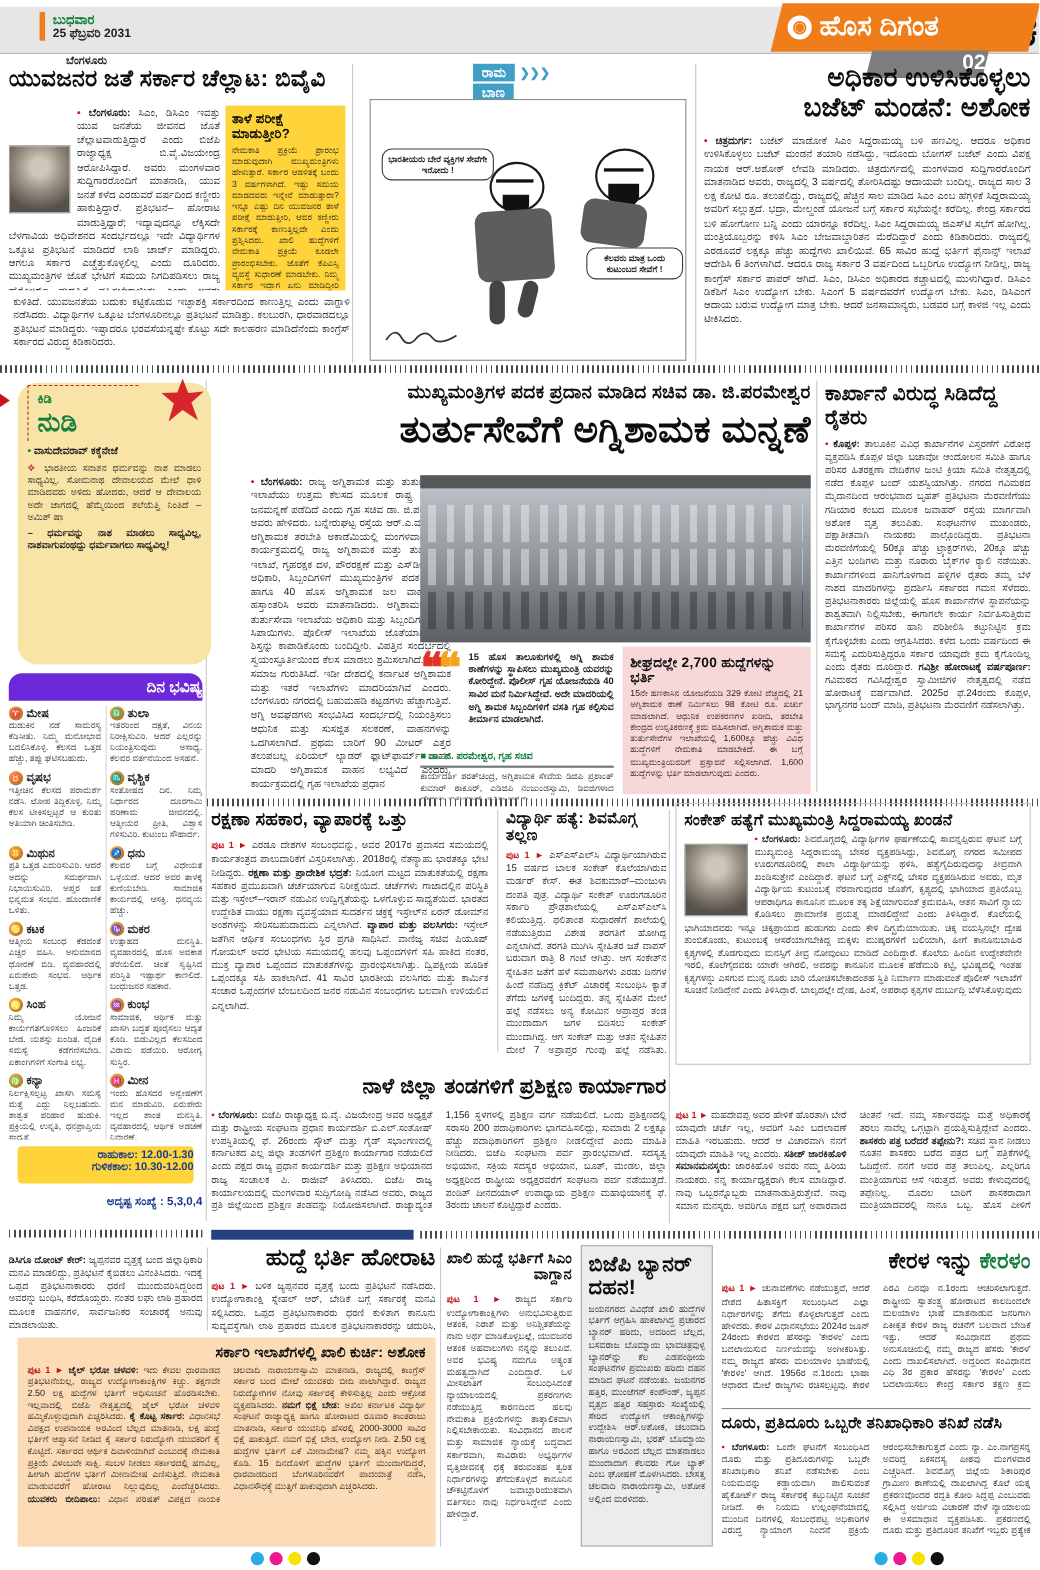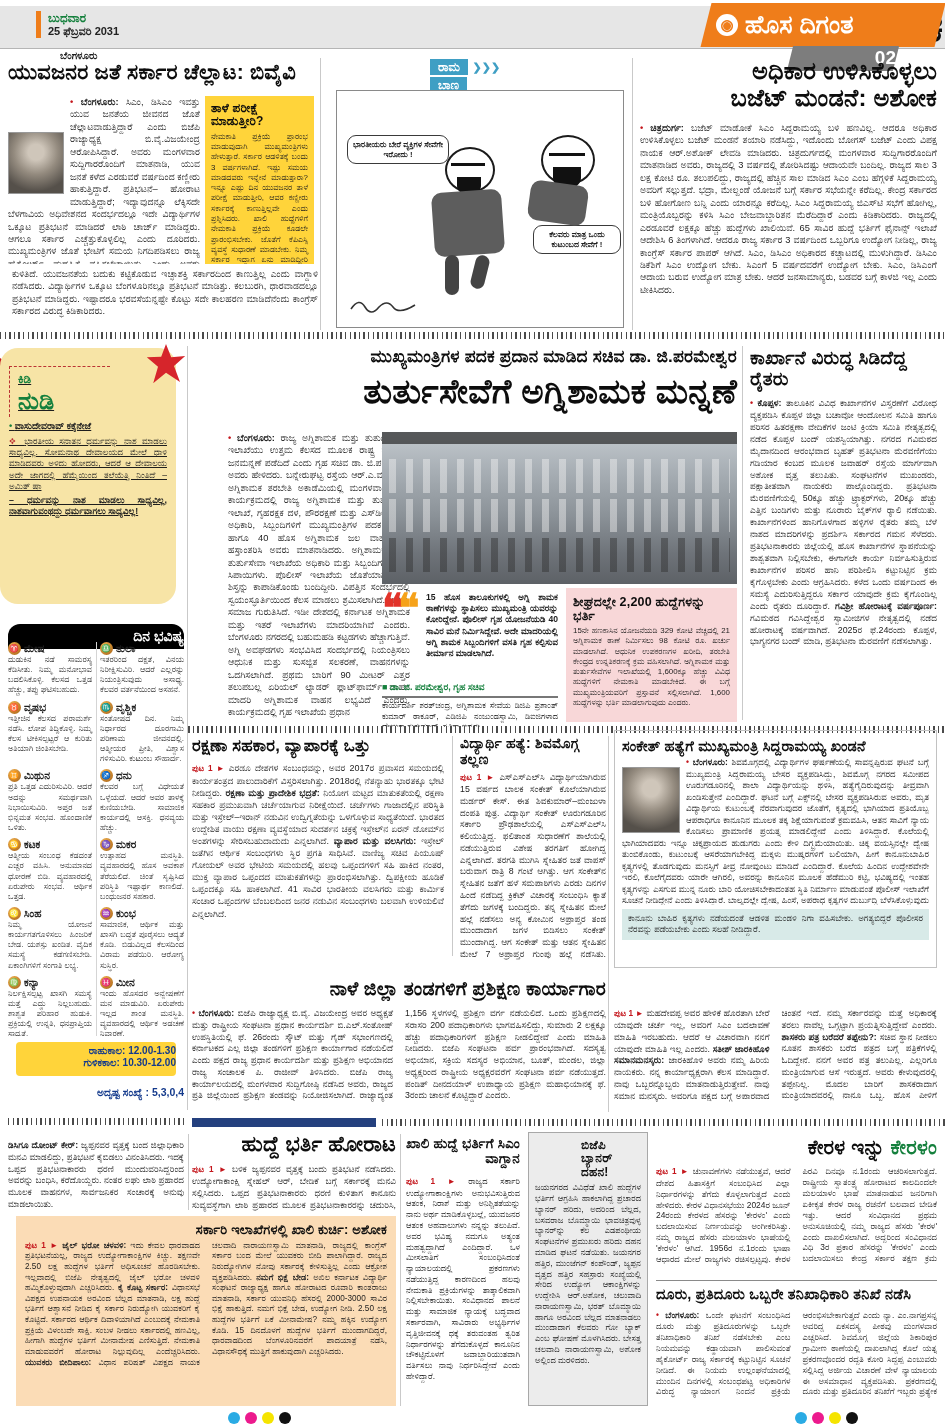--- a/index.html
+++ b/index.html
@@ -123,32 +123,32 @@
   <div class="t bd j" style="left:640px;top:122px;width:297px;height:206px;">
     <b class="dl">ಚಿತ್ರದುರ್ಗ:</b>
     <span>ಬಜೆಟ್ ಮಾಡೋಕೆ ಸಿಎಂ ಸಿದ್ದರಾಮಯ್ಯ ಬಳಿ ಹಣವಿಲ್ಲ. ಆದರೂ ಅಧಿಕಾರ ಉಳಿಸಿಕೊಳ್ಳಲು ಬಜೆಟ್ ಮಂಡನೆ ತಯಾರಿ ನಡೆಸಿದ್ದು, ಇದೊಂದು ಬೋಗಸ್ ಬಜೆಟ್ ಎಂದು ವಿಪಕ್ಷ ನಾಯಕ ಆರ್.ಅಶೋಕ್ ಲೇವಡಿ ಮಾಡಿದರು. ಚಿತ್ರದುರ್ಗದಲ್ಲಿ ಮಂಗಳವಾರ ಸುದ್ದಿಗಾರರೊಂದಿಗೆ ಮಾತನಾಡಿದ ಅವರು, ರಾಜ್ಯದಲ್ಲಿ 3 ವರ್ಷದಲ್ಲಿ ತೋರಿಸಿದಷ್ಟು ಆದಾಯವೇ ಬಂದಿಲ್ಲ. ರಾಜ್ಯದ ಸಾಲ 3 ಲಕ್ಷ ಕೋಟಿ ರೂ. ತಲುಪಲಿದ್ದು, ರಾಜ್ಯದಲ್ಲಿ ಹೆಚ್ಚಿನ ಸಾಲ ಮಾಡಿದ ಸಿಎಂ ಎಂಬ ಹೆಗ್ಗಳಿಕೆ ಸಿದ್ದರಾಮಯ್ಯ ಅವರಿಗೆ ಸಲ್ಲುತ್ತದೆ. ಭದ್ರಾ, ಮೇಲ್ದಂಡೆ ಯೋಜನೆ ಬಗ್ಗೆ ಸರ್ಕಾರ ಸಭೆಯನ್ನೇ ಕರೆದಿಲ್ಲ. ಕೇಂದ್ರ ಸರ್ಕಾರದ ಬಳಿ ಹೋಗೋಣ ಬನ್ನಿ ಎಂದು ಯಾರನ್ನೂ ಕರೆದಿಲ್ಲ. ಸಿಎಂ ಸಿದ್ದರಾಮಯ್ಯ ಜಿಎಸ್‌ಟಿ ಸಭೆಗೆ ಹೋಗಿಲ್ಲ, ಮಂತ್ರಿಯೊಬ್ಬರನ್ನು ಕಳಿಸಿ ಸಿಎಂ ಬೇಜವಾಬ್ದಾರಿತನ ಮೆರೆದಿದ್ದಾರೆ ಎಂದು ಕಿಡಿಕಾರಿದರು. ರಾಜ್ಯದಲ್ಲಿ ಎರಡೂವರೆ ಲಕ್ಷಕ್ಕೂ ಹೆಚ್ಚು ಹುದ್ದೆಗಳು ಖಾಲಿಯಿವೆ. 65 ಸಾವಿರ ಹುದ್ದೆ ಭರ್ತಿಗೆ ಫೈನಾನ್ಸ್ ಇಲಾಖೆ ಆದೇಶಿಸಿ 6 ತಿಂಗಳಾಗಿದೆ. ಆದರೂ ರಾಜ್ಯ ಸರ್ಕಾರ 3 ವರ್ಷದಿಂದ ಒಬ್ಬರಿಗೂ ಉದ್ಯೋಗ ನೀಡಿಲ್ಲ, ರಾಜ್ಯ ಕಾಂಗ್ರೆಸ್ ಸರ್ಕಾರ ಪಾಪರ್ ಆಗಿದೆ. ಸಿಎಂ, ಡಿಸಿಎಂ ಅಧಿಕಾರದ ಕಚ್ಚಾಟದಲ್ಲಿ ಮುಳುಗಿದ್ದಾರೆ. ಡಿಸಿಎಂ ಡಿಕೆಶಿಗೆ ಸಿಎಂ ಉದ್ಯೋಗ ಬೇಕು. ಸಿಎಂಗೆ 5 ವರ್ಷದವರೆಗೆ ಉದ್ಯೋಗ ಬೇಕು. ಸಿಎಂ, ಡಿಸಿಎಂಗೆ ಆದಾಯ ಬರುವ ಉದ್ಯೋಗ ಮಾತ್ರ ಬೇಕು. ಆದರೆ ಜನಸಾಮಾನ್ಯರು, ಬಡವರ ಬಗ್ಗೆ ಕಾಳಜಿ ಇಲ್ಲ ಎಂದು ಟೀಕಿಸಿದರು.</span>
   </div>
 
   <div class="ticks" style="left:0;top:332px;width:945px;"></div>
   <div class="t" style="left:0;top:358px;width:0;height:0;border-top:6px solid transparent;border-bottom:6px solid transparent;border-left:9px solid #c4161c;"></div>
 
   <div class="vline" style="left:187px;top:346px;height:764px;"></div>
 
-  <div class="t kidibox" style="left:0;top:348px;width:176px;height:256px;padding:18px 9px;box-sizing:border-box;overflow:hidden;text-decoration:underline;">
+  <div class="t kidibox" style="left:16px;top:348px;width:176px;height:256px;padding:2px 9px;box-sizing:border-box;overflow:hidden;">
     <div style="border-left:1.5px dashed #b33;border-top:1.5px dashed #b33;padding:2px 0 2px 8px;margin-bottom:4px;width:92px;">
       <span class="red" style="font-weight:700;font-size:12px;">ಕಿಡಿ</span><br>
       <span class="red" style="font-weight:800;font-size:24px;">ನುಡಿ</span>
     </div>
     <div style="font-weight:700;font-size:9.3px;margin-bottom:4px;"><span class="red">• </span><span>ವಾಸುದೇವರಾವ್ ಕಕ್ಕೆನೇಜೆ</span></div>
     <div class="sm j" style="font-size:8.6px;"><span style="color:#b33;">❖ </span><span>ಭಾರತೀಯ ಸನಾತನ ಧರ್ಮವನ್ನು ನಾಶ ಮಾಡಲು ಸಾಧ್ಯವಿಲ್ಲ. ಸೋಮನಾಥ ದೇವಾಲಯದ ಮೇಲೆ ಧಾಳಿ ಮಾಡಿದವರು ಅಳಿದು ಹೋದರು, ಆದರೆ ಆ ದೇವಾಲಯ ಅದೇ ಜಾಗದಲ್ಲಿ ಹೆಮ್ಮೆಯಿಂದ ತಲೆಯೆತ್ತಿ ನಿಂತಿದೆ  – ಅಮಿತ್ ಷಾ</span></div>
     <div class="sm j" style="font-weight:700;font-size:8.8px;margin-top:3px;">– ಧರ್ಮವನ್ನು ನಾಶ ಮಾಡಲು ಸಾಧ್ಯವಿಲ್ಲ, ನಾಶವಾಗುವಂಥದ್ದು ಧರ್ಮವಾಗಲು ಸಾಧ್ಯವಿಲ್ಲ!</div>
   </div>
   <div class="star" style="left:146px;top:344px;"></div>
 
-  <div class="t ctr" style="left:8px;top:612px;width:176px;height:25px;background:#000000;border-radius:12px 12px 0 0;color:#fff;font-weight:800;font-size:14px;line-height:25px;margin-top:12px;">ದಿನ ಭವಿಷ್ಯ</div>
+  <div class="t ctr" style="left:8px;top:612px;width:176px;height:25px;background:#6d28d9;border-radius:12px 12px 0 0;color:#fff;font-weight:800;font-size:14px;line-height:25px;">ದಿನ ಭವಿಷ್ಯ</div>
 
   <div class="t zgrid" style="left:8px;top:642px;width:176px;height:394px;overflow:hidden;">
     <div>
         <div class="zh">
           <span class="zi">♈</span>
           <span>ಮೇಷ</span>
         </div>
         <div class="zt j">ದುಡುಕಿನ ನಡೆ ಸಾಮರಸ್ಯ ಕೆಡಿಸೀತು. ನಿಮ್ಮ ಮನೋಭಾವ ಬದಲಿಸಿಕೊಳ್ಳಿ. ಕೆಲಸದ ಒತ್ತಡ ಹೆಚ್ಚು, ತಪ್ಪು ಘಟಿಸಬಹುದು.</div>
       </div>
     <div>
@@ -250,21 +250,21 @@
   </div>
   <div class="t" style="left:382px;top:592px;width:176px;height:88px;overflow:hidden;">
     <span class="qmark" style="color:#e2332a;position:absolute;left:0;top:0;">❝</span>
     <span class="qmark" style="color:#f6a21a;position:absolute;left:16px;top:0;">❝</span>
     <div class="sm j" style="margin-left:44px;font-size:8.6px;font-weight:600;">15 ಹೊಸ ತಾಲೂಕುಗಳಲ್ಲಿ ಅಗ್ನಿ ಶಾಮಕ ಠಾಣೆಗಳನ್ನು ಸ್ಥಾಪಿಸಲು ಮುಖ್ಯಮಂತ್ರಿ ಯವರನ್ನು ಕೋರಿದ್ದೇನೆ. ಪೊಲೀಸ್ ಗೃಹ ಯೋಜನೆಯಡಿ 40 ಸಾವಿರ ಮನೆ ನಿರ್ಮಿಸಿದ್ದೇವೆ. ಅದೇ ಮಾದರಿಯಲ್ಲಿ ಅಗ್ನಿ ಶಾಮಕ ಸಿಬ್ಬಂದಿಗಳಿಗೆ ವಸತಿ ಗೃಹ ಕಲ್ಪಿಸುವ ತೀರ್ಮಾನ ಮಾಡಲಾಗಿದೆ.</div>
   </div>
   <div class="t red" style="left:382px;top:682px;width:176px;font-weight:700;font-size:9px;">■ ಡಾ. ಜಿ. ಪರಮೇಶ್ವರ, ಗೃಹ ಸಚಿವ</div>
   <div class="t sm j" style="left:382px;top:696px;width:176px;height:26px;overflow:hidden;border-top:2px solid #777;padding-top:3px;font-size:8.2px;">ಕಾರ್ಯದರ್ಶಿ ಶರತ್‌ಚಂದ್ರ, ಅಗ್ನಿಶಾಮಕ ಸೇವೆಯ ಡಿಜಿಪಿ ಪ್ರಶಾಂತ್ ಕುಮಾರ್ ಠಾಕೂರ್, ಎಡಿಜಿಪಿ ನಂಜುಂಡಸ್ವಾಮಿ, ಡಿಐಜಿಗಳಾದ ದೇಣುಕಾ ಸುಕುಮಾರ್, ಸವಿತಾ ಇದ್ದರು.</div>
 
   <div class="t pinkbox" style="left:566px;top:588px;width:171px;height:134px;padding:7px;box-sizing:border-box;overflow:hidden;">
-    <div class="hl" style="font-size:12.5px;margin-bottom:3px;">ಶೀಘ್ರದಲ್ಲೇ 2,200 ಹುದ್ದೆಗಳನ್ನು ಭರ್ತಿ</div>
+    <div class="hl" style="font-size:12.5px;margin-bottom:3px;">ಶೀಘ್ರದಲ್ಲೇ 2,700 ಹುದ್ದೆಗಳನ್ನು ಭರ್ತಿ</div>
     <div class="sm j" style="font-size:7.9px;">15ನೇ ಹಣಕಾಸಿನ ಯೋಜನೆಯಡಿ 329 ಕೋಟಿ ವೆಚ್ಚದಲ್ಲಿ 21 ಅಗ್ನಿಶಾಮಕ ಠಾಣೆ ನಿರ್ಮಿಸಲು 98 ಕೋಟಿ ರೂ. ಖರ್ಚು ಮಾಡಲಾಗಿದೆ. ಆಧುನಿಕ ಉಪಕರಣಗಳ ಖರೀದಿ, ತರಬೇತಿ ಕೇಂದ್ರದ ಉನ್ನತಿಕರಣಕ್ಕೆ ಕ್ರಮ ವಹಿಸಲಾಗಿದೆ. ಅಗ್ನಿಶಾಮಕ ಮತ್ತು ತುರ್ತುಸೇವೆಗಳ ಇಲಾಖೆಯಲ್ಲಿ 1,600ಕ್ಕೂ ಹೆಚ್ಚು ವಿವಿಧ ಹುದ್ದೆಗಳಿಗೆ ನೇಮಕಾತಿ ಮಾಡಬೇಕಿದೆ. ಈ ಬಗ್ಗೆ ಮುಖ್ಯಮಂತ್ರಿಯವರಿಗೆ ಪ್ರಸ್ತಾವನೆ ಸಲ್ಲಿಸಲಾಗಿದೆ. 1,600 ಹುದ್ದೆಗಳನ್ನು ಭರ್ತಿ ಮಾಡಲಾಗುವುದು ಎಂದರು.</div>
   </div>
 
   <div class="vline" style="left:742px;top:346px;height:374px;"></div>
   <div class="t hl" style="left:750px;top:348px;width:187px;font-size:18.5px;">ಕಾರ್ಖಾನೆ ವಿರುದ್ಧ ಸಿಡಿದೆದ್ದ ರೈತರು</div>
   <div class="t bd j" style="left:750px;top:398px;width:187px;height:320px;font-size:8.9px;">
     <b class="dl">ಕೊಪ್ಪಳ:</b>
     <span>ತಾಲೂಕಿನ ವಿವಿಧ ಕಾರ್ಖಾನೆಗಳ ವಿಸ್ತರಣೆಗೆ ವಿರೋಧ ವ್ಯಕ್ತಪಡಿಸಿ ಕೊಪ್ಪಳ ಜಿಲ್ಲಾ ಬಚಾವೋ ಆಂದೋಲನ ಸಮಿತಿ ಹಾಗೂ ಪರಿಸರ ಹಿತರಕ್ಷಣಾ ವೇದಿಕೆಗಳ ಜಂಟಿ ಕ್ರಿಯಾ ಸಮಿತಿ ನೇತೃತ್ವದಲ್ಲಿ ನಡೆದ ಕೊಪ್ಪಳ ಬಂದ್ ಯಶಸ್ವಿಯಾಗಿತ್ತು. ನಗರದ ಗವಿಮಠದ ಮೈದಾನದಿಂದ ಆರಂಭವಾದ ಬೃಹತ್ ಪ್ರತಿಭಟನಾ ಮೆರವಣಿಗೆಯು ಗಡಿಯಾರ ಕಂಬದ ಮೂಲಕ ಜವಾಹರ್ ರಸ್ತೆಯ ಮಾರ್ಗವಾಗಿ ಅಶೋಕ ವೃತ್ತ ತಲುಪಿತು. ಸಂಘಟನೆಗಳ ಮುಖಂಡರು, ಪಕ್ಷಾತೀತವಾಗಿ ನಾಯಕರು ಪಾಲ್ಗೊಂಡಿದ್ದರು. ಪ್ರತಿಭಟನಾ ಮೆರವಣಿಗೆಯಲ್ಲಿ 50ಕ್ಕೂ ಹೆಚ್ಚು ಟ್ರ್ಯಾಕ್ಟರ್‌ಗಳು, 20ಕ್ಕೂ ಹೆಚ್ಚು ಎತ್ತಿನ ಬಂಡಿಗಳು ಮತ್ತು ನೂರಾರು ಬೈಕ್‌ಗಳ ರ‍್ಯಾಲಿ ನಡೆಯಿತು. ಕಾರ್ಖಾನೆಗಳಿಂದ ಹಾನಿಗೊಳಗಾದ ಹಳ್ಳಿಗಳ ರೈತರು ತಮ್ಮ ಬೆಳೆ ನಾಶದ ಮಾದರಿಗಳನ್ನು ಪ್ರದರ್ಶಿಸಿ ಸರ್ಕಾರದ ಗಮನ ಸೆಳೆದರು. ಪ್ರತಿಭಟನಾಕಾರರು ಜಿಲ್ಲೆಯಲ್ಲಿ ಹೊಸ ಕಾರ್ಖಾನೆಗಳ ಸ್ಥಾಪನೆಯನ್ನು ಶಾಶ್ವತವಾಗಿ ನಿಲ್ಲಿಸಬೇಕು, ಈಗಾಗಲೇ ಕಾರ್ಯ ನಿರ್ವಹಿಸುತ್ತಿರುವ ಕಾರ್ಖಾನೆಗಳ ಪರಿಸರ ಹಾನಿ ಪರಿಶೀಲಿಸಿ ಕಟ್ಟುನಿಟ್ಟಿನ ಕ್ರಮ ಕೈಗೊಳ್ಳಬೇಕು ಎಂದು ಆಗ್ರಹಿಸಿದರು. ಕಳೆದ ಒಂದು ವರ್ಷದಿಂದ ಈ ಸಮಸ್ಯೆ ಎದುರಿಸುತ್ತಿದ್ದರೂ ಸರ್ಕಾರ ಯಾವುದೇ ಕ್ರಮ ಕೈಗೊಂಡಿಲ್ಲ ಎಂದು ರೈತರು ದೂರಿದ್ದಾರೆ.</span>
     <b class="lead">ಗವಿಶ್ರೀ ಹೋರಾಟಕ್ಕೆ ವರ್ಷಪೂರ್ಣ:</b>
     <span>ಗವಿಮಠದ ಗವಿಸಿದ್ದೇಶ್ವರ ಸ್ವಾಮೀಜಿಗಳ ನೇತೃತ್ವದಲ್ಲಿ ನಡೆದ ಹೋರಾಟಕ್ಕೆ ವರ್ಷವಾಗಿದೆ. 2025ರ ಫೆ.24ರಂದು ಕೊಪ್ಪಳ, ಭಾಗ್ಯನಗರ ಬಂದ್ ಮಾಡಿ, ಪ್ರತಿಭಟನಾ ಮೆರವಣಿಗೆ ನಡೆಸಲಾಗಿತ್ತು.</span>
@@ -290,21 +290,20 @@
   </div>
 
   <div class="vline" style="left:608px;top:736px;height:376px;"></div>
   <div class="t" style="left:614px;top:730px;width:323px;height:238px;border:1px solid #c2c2c2;padding:7px;box-sizing:border-box;overflow:hidden;">
     <div class="hl" style="font-size:14.5px;margin-bottom:3px;">ಸಂಕೇತ್ ಹತ್ಯೆಗೆ ಮುಖ್ಯಮಂತ್ರಿ ಸಿದ್ದರಾಮಯ್ಯ ಖಂಡನೆ</div>
     <div class="bd j" style="font-size:8.6px;height:148px;">
       <span class="face" style="float:left;width:56px;height:64px;margin:10px 6px 2px 0;display:block;"></span>
       <b class="dl">ಬೆಂಗಳೂರು:</b>
       <span>ಶಿವಮೊಗ್ಗದಲ್ಲಿ ವಿದ್ಯಾರ್ಥಿಗಳ ಘರ್ಷಣೆಯಲ್ಲಿ ಸಾವನ್ನಪ್ಪಿರುವ ಘಟನೆ ಬಗ್ಗೆ ಮುಖ್ಯಮಂತ್ರಿ ಸಿದ್ದರಾಮಯ್ಯ ಬೇಸರ ವ್ಯಕ್ತಪಡಿಸಿದ್ದು, ಶಿವಮೊಗ್ಗ ನಗರದ ಸಮೀಪದ ಊರುಗಡೂರಿನಲ್ಲಿ ಶಾಲಾ ವಿದ್ಯಾರ್ಥಿಯನ್ನು ಥಳಿಸಿ, ಹತ್ಯೆಗೈದಿರುವುದನ್ನು ತೀವ್ರವಾಗಿ ಖಂಡಿಸುತ್ತೇನೆ ಎಂದಿದ್ದಾರೆ. ಘಟನೆ ಬಗ್ಗೆ ಎಕ್ಸ್‌ನಲ್ಲಿ ಬೇಸರ ವ್ಯಕ್ತಪಡಿಸಿರುವ ಅವರು, ಮೃತ ವಿದ್ಯಾರ್ಥಿಯ ಕುಟುಂಬಕ್ಕೆ ನೆರವಾಗುವುದರ ಜೊತೆಗೆ, ಕೃತ್ಯದಲ್ಲಿ ಭಾಗಿಯಾದ ಪ್ರತಿಯೊಬ್ಬ ಆಪರಾಧಿಗೂ ಕಾನೂನಿನ ಮೂಲಕ ತಕ್ಕ ಶಿಕ್ಷೆಯಾಗುವಂತೆ ಕ್ರಮವಹಿಸಿ, ಆತನ ಸಾವಿಗೆ ನ್ಯಾಯ ಕೊಡಿಸಲು ಪ್ರಾಮಾಣಿಕ ಪ್ರಯತ್ನ ಮಾಡಲಿದ್ದೇವೆ ಎಂದು ತಿಳಿಸಿದ್ದಾರೆ. ಕೊಲೆಯಲ್ಲಿ ಭಾಗಿಯಾದವರು ಇನ್ನೂ ಚಿಕ್ಕಪ್ರಾಯದ ಹುಡುಗರು ಎಂದು ಕೇಳಿ ದಿಗ್ಭ್ರಮೆಯಾಯಿತು. ಚಿಕ್ಕ ವಯಸ್ಸಿನಲ್ಲೇ ದ್ವೇಷ ತುಂಬಿಕೊಂಡು, ಕುಟುಂಬಕ್ಕೆ ಆಸರೆಯಾಗಬೇಕಿದ್ದ ಮಕ್ಕಳು ಮುಷ್ಕರಗಳಿಗೆ ಬಲಿಯಾಗಿ, ಹೀಗೆ ಕಾನೂನುಬಾಹಿರ ಕೃತ್ಯಗಳಲ್ಲಿ ತೊಡಗುವುದು ಮನಸ್ಸಿಗೆ ತೀವ್ರ ನೋವುಂಟು ಮಾಡಿದೆ ಎಂದಿದ್ದಾರೆ. ಕೊಲೆಯ ಹಿಂದಿನ ಉದ್ದೇಶವೇನೇ ಇರಲಿ, ಕೊಲೆಗೈದವರು ಯಾರೇ ಆಗಿರಲಿ, ಅವರನ್ನು ಕಾನೂನಿನ ಮೂಲಕ ಹೆಡೆಮುರಿ ಕಟ್ಟಿ, ಭವಿಷ್ಯದಲ್ಲಿ ಇಂತಹ ಕೃತ್ಯಗಳನ್ನು ಎಸಗುವ ಮುನ್ನ ನೂರು ಬಾರಿ ಯೋಚಿಸಬೇಕಾದಂತಹ ಸ್ಥಿತಿ ನಿರ್ಮಾಣ ಮಾಡುವಂತೆ ಪೊಲೀಸ್ ಇಲಾಖೆಗೆ ಸೂಚನೆ ನೀಡಿದ್ದೇನೆ ಎಂದು ತಿಳಿಸಿದ್ದಾರೆ. ಬಾಲ್ಯದಲ್ಲೇ ದ್ವೇಷ, ಹಿಂಸೆ, ಅಪರಾಧ ಕೃತ್ಯಗಳ ದುರ್ಬುದ್ಧಿ ಬೆಳೆಸಿಕೊಳ್ಳುವುದು ಅತ್ಯಂತ ಅಪಾಯಕಾರಿ. ಪೋಷಕರು ಸಹ ತಮ್ಮ ಮಕ್ಕಳ ಚಲನವಲನಗಳ ಮೇಲೆ ನಿಗಾ ವಹಿಸಬೇಕು, ಮಕ್ಕಳು ಹಾದಿ ತಪ್ಪಿದ್ದರೆ ತಿದ್ದಿ ಬುದ್ಧಿ ಹೇಳಬೇಕು.</span>
     </div>
-    <div class="bluebox sm j" style="margin-top:4px;padding:4px 6px;font-size:8.6px;">ಕಾನೂನು ಬಾಹಿರ ಕೃತ್ಯಗಳು ನಡೆಯದಂತೆ ಆಡಳಿತ ಮಂಡಳಿ ನಿಗಾ ವಹಿಸಬೇಕು. ಅಗತ್ಯಬಿದ್ದರೆ ಪೊಲೀಸರ ನೆರವನ್ನು ಪಡೆಯಬೇಕು ಎಂದು ಸಲಹೆ ನೀಡಿದ್ದಾರೆ.</div>
   </div>
 
   <div class="t hl ctr" style="left:192px;top:978px;width:414px;font-size:19px;">ನಾಳೆ ಜಿಲ್ಲಾ ತಂಡಗಳಿಗೆ ಪ್ರಶಿಕ್ಷಣ ಕಾರ್ಯಾಗಾರ</div>
   <div class="t bd j cols2" style="left:192px;top:1008px;width:414px;height:104px;font-size:8.8px;">
     <b class="dl">ಬೆಂಗಳೂರು:</b>
     <span>ಬಿಜೆಪಿ ರಾಜ್ಯಾಧ್ಯಕ್ಷ ಬಿ.ವೈ. ವಿಜಯೇಂದ್ರ ಅವರ ಅಧ್ಯಕ್ಷತೆ ಮತ್ತು ರಾಷ್ಟ್ರೀಯ ಸಂಘಟನಾ ಪ್ರಧಾನ ಕಾರ್ಯದರ್ಶಿ ಬಿ.ಎಲ್.ಸಂತೋಷ್ ಉಪಸ್ಥಿತಿಯಲ್ಲಿ ಫೆ. 26ರಂದು ಸ್ಕೌಟ್ ಮತ್ತು ಗೈಡ್ ಸಭಾಂಗಣದಲ್ಲಿ ಕರ್ನಾಟಕದ ಎಲ್ಲ ಜಿಲ್ಲಾ ತಂಡಗಳಿಗೆ ಪ್ರಶಿಕ್ಷಣ ಕಾರ್ಯಾಗಾರ ನಡೆಯಲಿದೆ ಎಂದು ಪಕ್ಷದ ರಾಜ್ಯ ಪ್ರಧಾನ ಕಾರ್ಯದರ್ಶಿ ಮತ್ತು ಪ್ರಶಿಕ್ಷಣ ಅಭಿಯಾನದ ರಾಜ್ಯ ಸಂಚಾಲಕ ಪಿ. ರಾಜೀವ್ ತಿಳಿಸಿದರು. ಬಿಜೆಪಿ ರಾಜ್ಯ ಕಾರ್ಯಾಲಯದಲ್ಲಿ ಮಂಗಳವಾರ ಸುದ್ದಿಗೋಷ್ಠಿ ನಡೆಸಿದ ಅವರು, ರಾಜ್ಯದ ಪ್ರತಿ ಜಿಲ್ಲೆಯಿಂದ ಪ್ರಶಿಕ್ಷಣ ತಂಡವನ್ನು ನಿಯೋಜಿಸಲಾಗಿದೆ. ರಾಜ್ಯಾದ್ಯಂತ 1,156 ಸ್ಥಳಗಳಲ್ಲಿ ಪ್ರಶಿಕ್ಷಣ ವರ್ಗ ನಡೆಯಲಿದೆ. ಒಂದು ಪ್ರಶಿಕ್ಷಣದಲ್ಲಿ ಸರಾಸರಿ 200 ಪದಾಧಿಕಾರಿಗಳು ಭಾಗವಹಿಸಲಿದ್ದು, ಸುಮಾರು 2 ಲಕ್ಷಕ್ಕೂ ಹೆಚ್ಚು ಪದಾಧಿಕಾರಿಗಳಿಗೆ ಪ್ರಶಿಕ್ಷಣ ನೀಡಲಿದ್ದೇವೆ ಎಂದು ಮಾಹಿತಿ ನೀಡಿದರು. ಬಿಜೆಪಿ ಸಂಘಟನಾ ಪರ್ವ ಪ್ರಾರಂಭವಾಗಿದೆ. ಸದಸ್ಯತ್ವ ಅಭಿಯಾನ, ಸಕ್ರಿಯ ಸದಸ್ಯರ ಅಭಿಯಾನ, ಬೂತ್, ಮಂಡಲ, ಜಿಲ್ಲಾ ಅಧ್ಯಕ್ಷರಿಂದ ರಾಷ್ಟ್ರೀಯ ಅಧ್ಯಕ್ಷರವರೆಗೆ ಸಂಘಟನಾ ಪರ್ವ ನಡೆಯುತ್ತದೆ. ಪಂಡಿತ್ ದೀನದಯಾಳ್ ಉಪಾಧ್ಯಾಯ ಪ್ರಶಿಕ್ಷಣ ಮಹಾಭಿಯಾನಕ್ಕೆ ಫೆ. 3ರಂದು ಚಾಲನೆ ಕೊಟ್ಟಿದ್ದಾರೆ ಎಂದರು.</span>
   </div>
 
   <div class="t bd j cols2" style="left:614px;top:1008px;width:323px;height:104px;font-size:8.8px;">
     <span class="pref">ಪುಟ 1 ►</span>
@@ -346,21 +345,21 @@
   </div>
 
   <div class="vline" style="left:400px;top:1134px;height:272px;"></div>
   <div class="t hl ctr" style="left:406px;top:1136px;width:114px;font-size:13.5px;">ಖಾಲಿ ಹುದ್ದೆ ಭರ್ತಿಗೆ ಸಿಎಂ ವಾಗ್ದಾನ</div>
   <div class="t sm j" style="left:406px;top:1176px;width:114px;height:230px;overflow:hidden;font-size:8.3px;">
     <span class="pref">ಪುಟ 1 ►</span>
     <span>ರಾಜ್ಯದ ಸರ್ಕಾರಿ ಉದ್ಯೋಗಾಕಾಂಕ್ಷಿಗಳು ಅನುಭವಿಸುತ್ತಿರುವ ಆತಂಕ, ನಿರಾಶೆ ಮತ್ತು ಅನಿಶ್ಚಿತತೆಯನ್ನು ನಾನು ಅರ್ಥ ಮಾಡಿಕೊಳ್ಳಬಲ್ಲೆ, ಯುವಜನರ ಆತಂಕ ಅಹವಾಲುಗಳು ನನ್ನನ್ನು ತಲುಪಿವೆ. ಅವರ ಭವಿಷ್ಯ ನಮಗೂ ಅತ್ಯಂತ ಮಹತ್ವದ್ದಾಗಿದೆ ಎಂದಿದ್ದಾರೆ. ಒಳ ಮೀಸಲಾತಿಗೆ ಸಂಬಂಧಿಸಿದಂತೆ ನ್ಯಾಯಾಲಯದಲ್ಲಿ ಪ್ರಕರಣಗಳು ನಡೆಯುತ್ತಿದ್ದ ಕಾರಣದಿಂದ ಹಲವು ನೇಮಕಾತಿ ಪ್ರಕ್ರಿಯೆಗಳನ್ನು ತಾತ್ಕಾಲಿಕವಾಗಿ ನಿಲ್ಲಿಸಬೇಕಾಯಿತು. ಸಂವಿಧಾನದ ಪಾಲನೆ ಮತ್ತು ಸಾಮಾಜಿಕ ನ್ಯಾಯಕ್ಕೆ ಬದ್ಧವಾದ ಸರ್ಕಾರವಾಗಿ, ಸಾವಿರಾರು ಅಭ್ಯರ್ಥಿಗಳ ವೃತ್ತಿಜೀವನಕ್ಕೆ ಧಕ್ಕೆ ತರುವಂತಹ ತ್ವರಿತ ನಿರ್ಧಾರಗಳನ್ನು ತೆಗೆದುಕೊಳ್ಳದೆ ಕಾನೂನಿನ ಚೌಕಟ್ಟಿನೊಳಗೆ ಜವಾಬ್ದಾರಿಯುತವಾಗಿ ವರ್ತಿಸಲು ನಾವು ನಿರ್ಧರಿಸಿದ್ದೇವೆ ಎಂದು ಹೇಳಿದ್ದಾರೆ.</span>
   </div>
 
   <div class="t graybox" style="left:528px;top:1132px;width:120px;height:274px;padding:6px;box-sizing:border-box;overflow:hidden;">
-    <div class="hl" style="font-size:12px;margin-bottom:3px;margin-left:46px;">ಬಿಜೆಪಿ ಬ್ಯಾನರ್ ದಹನ!</div>
+    <div class="hl" style="font-size:19px;margin-bottom:3px;">ಬಿಜೆಪಿ ಬ್ಯಾನರ್ ದಹನ!</div>
     <div class="sm j" style="font-size:8.3px;">ಜಯನಗರದ ವಿವಿಧೆಡೆ ಖಾಲಿ ಹುದ್ದೆಗಳ ಭರ್ತಿಗೆ ಆಗ್ರಹಿಸಿ ಹಾಕಲಾಗಿದ್ದ ಪ್ರಚಾರದ ಬ್ಯಾನರ್ ಹರಿದು, ಅದರಿಂದ ಬೆಲ್ಲದ, ಬಸವರಾಜ ಬೊಮ್ಮಾಯಿ ಭಾವಚಿತ್ರವುಳ್ಳ ಬ್ಯಾನರ್‌ನ್ನು ಕೆಲ ಎಡಪಂಥೀಯ ಸಂಘಟನೆಗಳ ಪ್ರಮುಖರು ಹರಿದು ದಹನ ಮಾಡಿದ ಘಟನೆ ನಡೆಯಿತು. ಜಯನಗರ ಹತ್ತಿರ, ಮುಂಜೆಗನ್ ಕಂಪೌಂಡ್, ಜ್ಯಪ್ಪನ ವೃತ್ತದ ಹತ್ತಿರ ಸಹಸ್ರಾರು ಸಂಖ್ಯೆಯಲ್ಲಿ ಸೇರಿದ ಉದ್ಯೋಗ ಆಕಾಂಕ್ಷಿಗಳನ್ನು ಉದ್ದೇಶಿಸಿ ಆರ್.ಅಶೋಕ, ಚಲುವಾದಿ ನಾರಾಯಣಸ್ವಾಮಿ, ಭರತ್ ಬೊಮ್ಮಾಯಿ ಹಾಗೂ ಅರವಿಂದ ಬೆಲ್ಲದ ಮಾತನಾಡಲು ಮುಂದಾದಾಗ ಕೆಲವರು ಗೋ ಬ್ಯಾಕ್ ಎಂಬ ಘೋಷಣೆ ಮೊಳಗಿಸಿದರು. ಬೇಸತ್ತ ಚಲವಾದಿ ನಾರಾಯಣಸ್ವಾಮಿ, ಅಶೋಕ ಅಲ್ಲಿಂದ ಮರಳಿದರು.</div>
   </div>
 
   <div class="t hl ctr" style="left:656px;top:1136px;width:281px;font-size:20px;">
     <span>ಕೇರಳ ಇನ್ನು </span><span class="red">ಕೇರಳಂ</span>
   </div>
   <div class="t sm j cols2" style="left:656px;top:1166px;width:281px;height:108px;overflow:hidden;font-size:8.4px;">
     <span class="pref">ಪುಟ 1 ►</span>
     <span>ಚುನಾವಣೆಗಳು ನಡೆಯುತ್ತವೆ, ಆದರೆ ದೇಶದ ಹಿತಾಸಕ್ತಿಗೆ ಸಂಬಂಧಿಸಿದ ಎಲ್ಲಾ ನಿರ್ಧಾರಗಳನ್ನು ತೆಗೆದು ಕೊಳ್ಳಲಾಗುತ್ತದೆ ಎಂದು ಹೇಳಿದರು. ಕೇರಳ ವಿಧಾನಸಭೆಯು 2024ರ ಜೂನ್ 24ರಂದು ಕೇರಳದ ಹೆಸರನ್ನು 'ಕೇರಳಂ' ಎಂದು ಬದಲಾಯಿಸುವ ನಿರ್ಣಯವನ್ನು ಅಂಗೀಕರಿಸಿತ್ತು. ನಮ್ಮ ರಾಜ್ಯದ ಹೆಸರು ಮಲಯಾಳಂ ಭಾಷೆಯಲ್ಲಿ 'ಕೇರಳಂ' ಆಗಿದೆ. 1956ರ ನ.1ರಂದು ಭಾಷಾ ಆಧಾರದ ಮೇಲೆ ರಾಜ್ಯಗಳು ರಚಿಸಲ್ಪಟ್ಟವು. ಕೇರಳ ಪಿರವಿ ದಿನವೂ ನ.1ರಂದು ಆಚರಿಸಲಾಗುತ್ತದೆ. ರಾಷ್ಟ್ರೀಯ ಸ್ವಾತಂತ್ರ್ಯ ಹೋರಾಟದ ಕಾಲದಿಂದಲೇ ಮಲಯಾಳಂ ಭಾಷೆ ಮಾತನಾಡುವ ಜನರಿಗಾಗಿ ಏಕೀಕೃತ ಕೇರಳ ರಾಜ್ಯ ರಚನೆಗೆ ಬಲವಾದ ಬೇಡಿಕೆ ಇತ್ತು. ಆದರೆ ಸಂವಿಧಾನದ ಪ್ರಥಮ ಅನುಸೂಚಿಯಲ್ಲಿ ನಮ್ಮ ರಾಜ್ಯದ ಹೆಸರು 'ಕೇರಳ' ಎಂದು ದಾಖಲಿಸಲಾಗಿದೆ. ಅದ್ದರಿಂದ ಸಂವಿಧಾನದ ವಿಧಿ 3ರ ಪ್ರಕಾರ ಹೆಸರನ್ನು 'ಕೇರಳಂ' ಎಂದು ಬದಲಾಯಿಸಲು ಕೇಂದ್ರ ಸರ್ಕಾರ ತಕ್ಷಣ ಕ್ರಮ ಕೈಗೊಳ್ಳಬೇಕು ಎಂದು ಈ ಸದನವು ಏಕಮತದಿಂದ ಮನವಿ ಮಾಡುತ್ತದೆ ಎಂದು ಕೇರಳ ವಿಧಾನಸಭೆಯ ನಿರ್ಣಯದಲ್ಲಿ ಉಲ್ಲೇಖಿಸಲಾಗಿದೆ.</span>
   </div>

